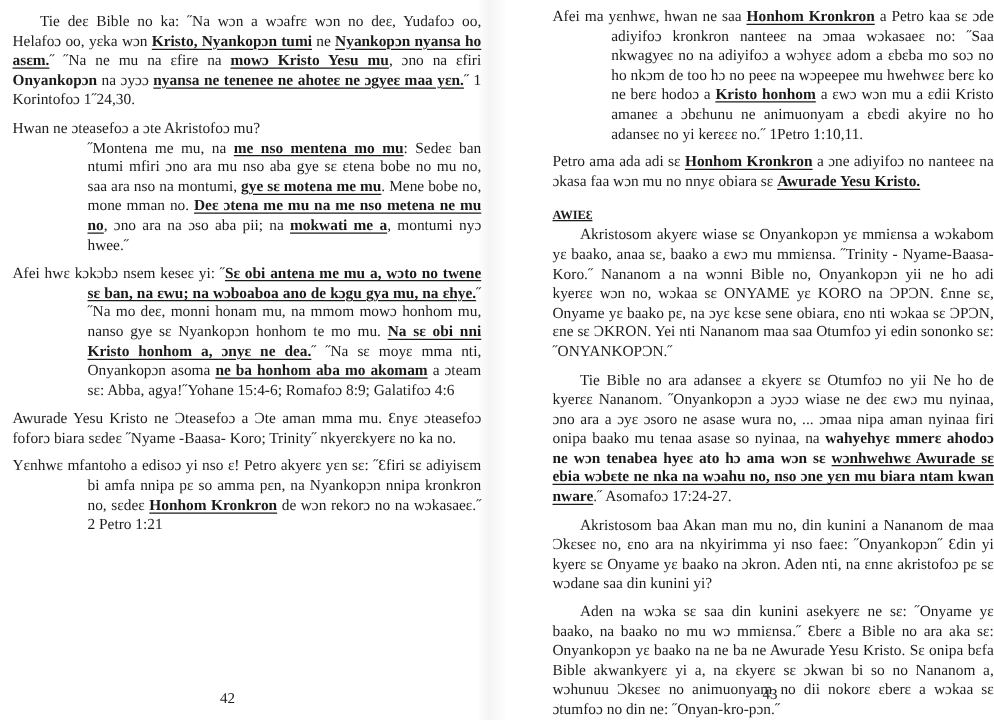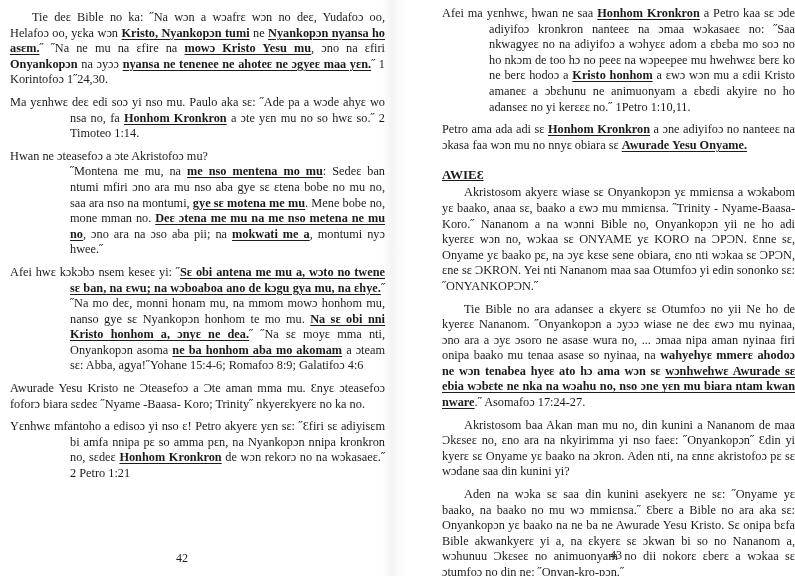--- a/index.html
+++ b/index.html
@@ -24,49 +24,48 @@
     .indent-first { text-indent: 22px; }
     .hang { padding-left: 60px; text-indent: -60px; }
     .block { padding-left: 60px; }
     .page-right .hang { padding-left: 47px; text-indent: -47px; }
     b, .em {
       font-weight: bold; text-decoration: underline;
       text-decoration-thickness: 1px; text-underline-offset: 2px;
     }
     .bold-only { font-weight: bold; text-decoration: none; }
     .heading {
-      font-size: 13px; font-weight: bold; text-decoration: underline;
+      font-size: 10px; font-weight: bold; text-decoration: underline;
       margin: 14px 0 2px 0;
     }
     .page-number {
       position: absolute; font-size: 12px; text-align: center; width: 40px;
     }
     .page-left .page-number { left: 162px; top: 551px; }
     .page-right .page-number { left: 196px; top: 548px; }
   </style>
 </head>
 <body>
 
 <div class="spread">
   <div class="gutter"></div>
 
   <div class="page page-left">
     <p class="para indent-first"><span>Tie deɛ Bible no ka: ˝Na wɔn a wɔafrɛ wɔn no deɛ, Yudafoɔ oo, Helafoɔ oo, yɛka wɔn </span><span class="em">Kristo, Nyankopɔn tumi</span><span> ne </span><span class="em">Nyankopɔn nyansa ho asɛm.</span><span>˝ ˝Na ne mu na ɛfire na </span><span class="em">mowɔ Kristo Yesu mu</span><span>, ɔno na ɛfiri </span><span class="bold-only">Onyankopɔn</span><span> na ɔyɔɔ </span><span class="em">nyansa ne tenenee ne ahoteɛ ne ɔgyeɛ maa yɛn.</span><span>˝ 1 Korintofoɔ 1˝24,30.</span></p>
-    <p class="para hang"><span>Ma yɛnhwɛ deɛ edi soɔ yi nso mu. Paulo aka sɛ: ˝Ade pa a wɔde ahyɛ wo nsa no, fa </span><span class="em">Honhom Kronkron</span><span> a ɔte yɛn mu no so hwɛ so.˝ 2 Timoteo 1:14.</span></p>
     <p class="para" style="margin-bottom:0"><span>Hwan ne ɔteasefoɔ a ɔte Akristofoɔ mu?</span></p>
     <p class="para block"><span>˝Montena me mu, na </span><span class="em">me nso mentena mo mu</span><span>: Sedeɛ ban ntumi mfiri ɔno ara mu nso aba gye sɛ ɛtena bobe no mu no, saa ara nso na montumi, </span><span class="em">gye sɛ motena me mu</span><span>. Mene bobe no, mone mman no. </span><span class="em">Deɛ ɔtena me mu na me nso metena ne mu no</span><span>, ɔno ara na ɔso aba pii; na </span><span class="em">mokwati me a</span><span>, montumi nyɔ hwee.˝</span></p>
     <p class="para hang"><span>Afei hwɛ kɔkɔbɔ nsem keseɛ yi: ˝</span><span class="em">Sɛ obi antena me mu a, wɔto no twene sɛ ban, na ɛwu; na wɔboaboa ano de kɔgu gya mu, na ɛhye.</span><span>˝ ˝Na mo deɛ, monni honam mu, na mmom mowɔ honhom mu, nanso gye sɛ Nyankopɔn honhom te mo mu. </span><span class="em">Na sɛ obi nni Kristo honhom a, ɔnyɛ ne dea.</span><span>˝ ˝Na sɛ moyɛ mma nti, Onyankopɔn asoma </span><span class="em">ne ba honhom aba mo akomam</span><span> a ɔteam sɛ: Abba, agya!˝Yohane 15:4-6; Romafoɔ 8:9; Galatifoɔ 4:6</span></p>
     <p class="para"><span>Awurade Yesu Kristo ne Ɔteasefoɔ a Ɔte aman mma mu. Ɛnyɛ ɔteasefoɔ foforɔ biara sɛdeɛ ˝Nyame -Baasa- Koro; Trinity˝ nkyerɛkyerɛ no ka no.</span></p>
     <p class="para hang"><span>Yɛnhwɛ mfantoho a edisoɔ yi nso ɛ! Petro akyerɛ yɛn sɛ: ˝Ɛfiri sɛ adiyisɛm bi amfa nnipa pɛ so amma pɛn, na Nyankopɔn nnipa kronkron no, sɛdeɛ </span><span class="em">Honhom Kronkron</span><span> de wɔn rekorɔ no na wɔkasaeɛ.˝ 2 Petro 1:21</span></p>
     <div class="page-number">42</div>
   </div>
 
   <div class="page page-right">
     <p class="para hang" style="padding-left:47px;text-indent:-47px"><span>Afei ma yɛnhwɛ, hwan ne saa </span><span class="em">Honhom Kronkron</span><span> a Petro kaa sɛ ɔde adiyifoɔ kronkron nanteeɛ na ɔmaa wɔkasaeɛ no: ˝Saa nkwagyeɛ no na adiyifoɔ a wɔhyɛɛ adom a ɛbɛba mo soɔ no ho nkɔm de too hɔ no peeɛ na wɔpeepee mu hwehwɛɛ berɛ ko ne berɛ hodoɔ a </span><span class="em">Kristo honhom</span><span> a ɛwɔ wɔn mu a ɛdii Kristo amaneɛ a ɔbɛhunu ne animuonyam a ɛbɛdi akyire no ho adanseɛ no yi kerɛɛɛ no.˝ 1Petro 1:10,11.</span></p>
-    <p class="para"><span>Petro ama ada adi sɛ </span><span class="em">Honhom Kronkron</span><span> a ɔne adiyifoɔ no nanteeɛ na ɔkasa faa wɔn mu no nnyɛ obiara sɛ </span><span class="em">Awurade Yesu Onyame.</span></p>
+    <p class="para"><span>Petro ama ada adi sɛ </span><span class="em">Honhom Kronkron</span><span> a ɔne adiyifoɔ no nanteeɛ na ɔkasa faa wɔn mu no nnyɛ obiara sɛ </span><span class="em">Awurade Yesu Kristo.</span></p>
     <div class="heading">AWIEƐ</div>
     <p class="para indent-first"><span>Akristosom akyerɛ wiase sɛ Onyankopɔn yɛ mmiɛnsa a wɔkabom yɛ baako, anaa sɛ, baako a ɛwɔ mu mmiɛnsa. ˝Trinity - Nyame-Baasa-Koro.˝ Nananom a na wɔnni Bible no, Onyankopɔn yii ne ho adi kyerɛɛ wɔn no, wɔkaa sɛ ONYAME yɛ KORO na ƆPƆN. Ɛnne sɛ, Onyame yɛ baako pɛ, na ɔyɛ kɛse sene obiara, ɛno nti wɔkaa sɛ ƆPƆN, ɛne sɛ ƆKRON.  Yei nti Nananom maa saa Otumfoɔ yi edin sononko sɛ: ˝ONYANKOPƆN.˝</span></p>
     <p class="para indent-first"><span>Tie Bible no ara adanseɛ a ɛkyerɛ sɛ Otumfoɔ no yii Ne ho de kyerɛɛ Nananom. ˝Onyankopɔn a ɔyɔɔ wiase ne deɛ ɛwɔ mu nyinaa, ɔno ara a ɔyɛ ɔsoro ne asase wura no, ... ɔmaa nipa aman nyinaa firi onipa baako mu tenaa asase so nyinaa, na </span><span class="bold-only">wahyehyɛ mmerɛ ahodoɔ ne wɔn tenabea hyeɛ ato hɔ ama wɔn sɛ</span><span> </span><span class="em">wɔnhwehwɛ Awurade sɛ ebia wɔbɛte ne nka na wɔahu no, nso ɔne yɛn mu biara ntam kwan nware</span><span>.˝ Asomafoɔ 17:24-27.</span></p>
     <p class="para indent-first"><span>Akristosom baa Akan man mu no, din kunini a Nananom de maa Ɔkɛseɛ no, ɛno ara na nkyirimma yi nso faeɛ: ˝Onyankopɔn˝ Ɛdin yi kyerɛ sɛ Onyame yɛ baako na ɔkron. Aden nti, na ɛnnɛ akristofoɔ pɛ sɛ wɔdane saa din kunini yi?</span></p>
     <p class="para indent-first"><span>Aden na wɔka sɛ saa din kunini asekyerɛ ne sɛ: ˝Onyame yɛ baako, na baako no mu wɔ mmiɛnsa.˝ Ɛberɛ a Bible no ara aka sɛ: Onyankopɔn yɛ baako na ne ba ne Awurade Yesu Kristo. Sɛ onipa bɛfa Bible akwankyerɛ yi a, na ɛkyerɛ sɛ ɔkwan bi so no Nananom a, wɔhunuu Ɔkɛseɛ no animuonyam no dii nokorɛ ɛberɛ a wɔkaa sɛ ɔtumfoɔ no din ne: ˝Onyan-kro-pɔn.˝</span></p>
     <div class="page-number">43</div>
   </div>
 </div>
 
 </body></html>

